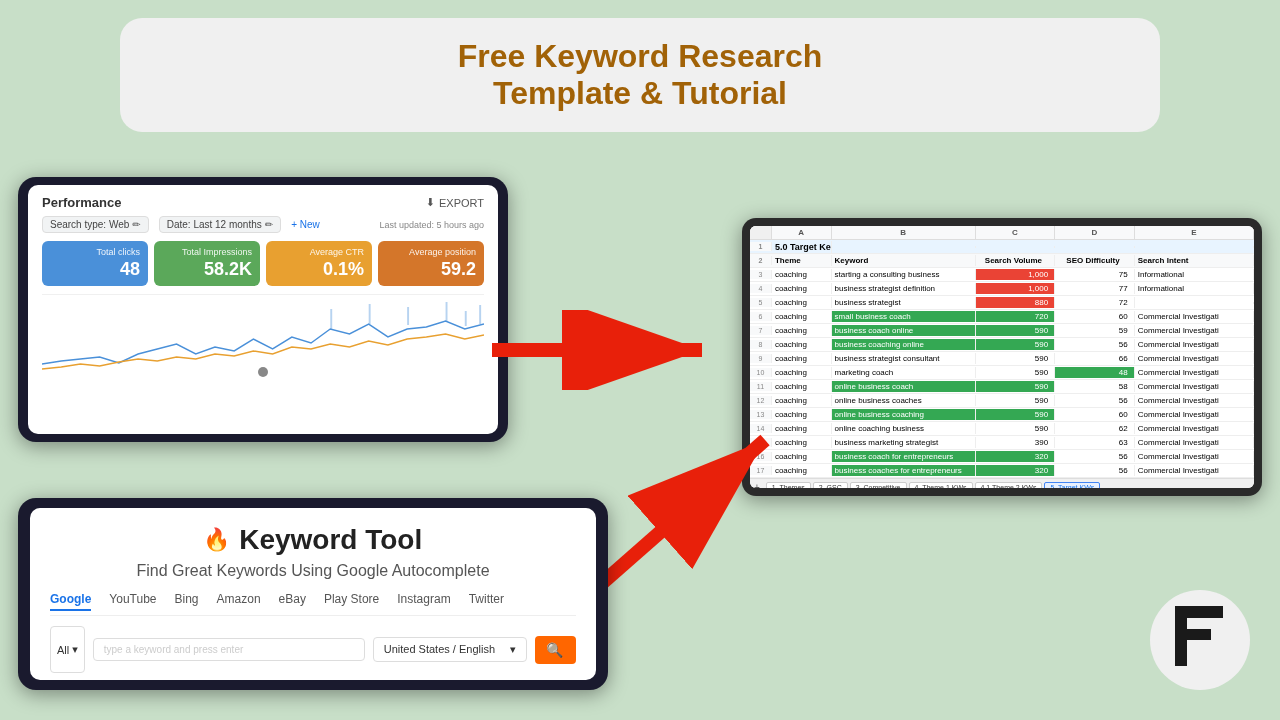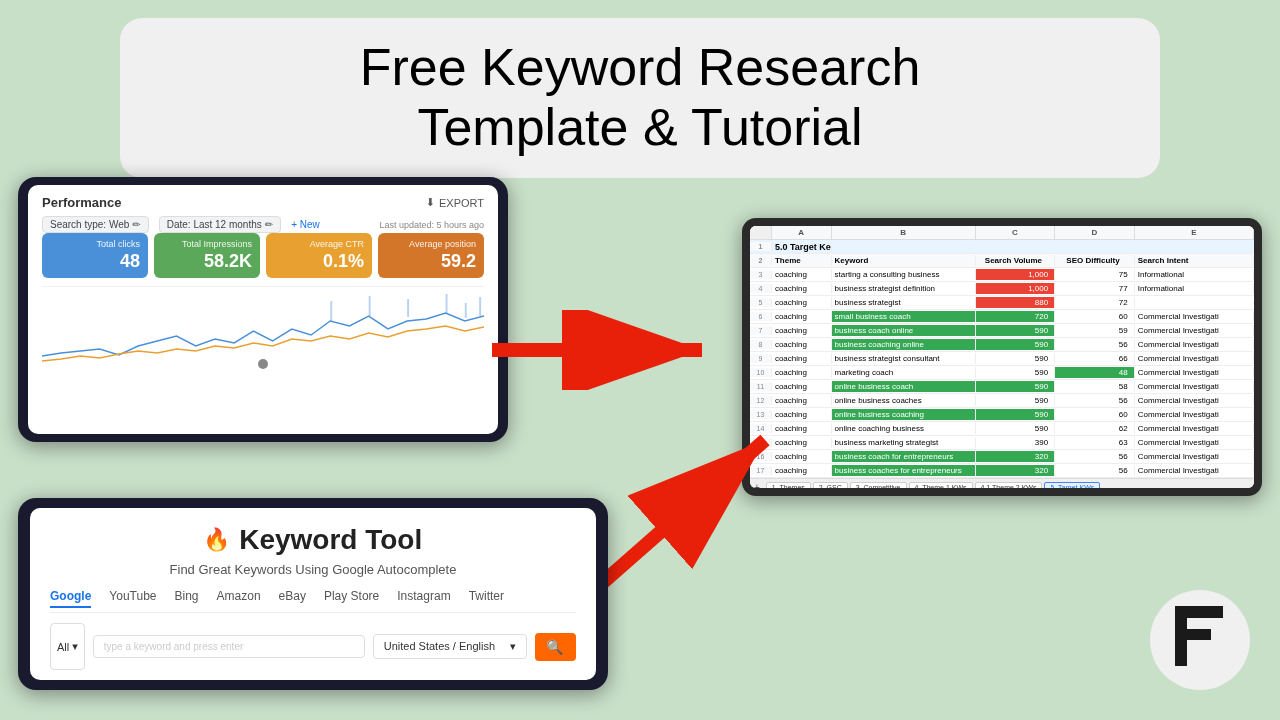--- a/index.html
+++ b/index.html
@@ -17,23 +17,23 @@
       position: absolute;
       top: 18px;
       left: 120px;
       right: 120px;
       background: #f0f0f0;
       border-radius: 22px;
       padding: 20px 30px;
       text-align: center;
     }
     .title-text {
-      font-size: 52px;
-      font-weight: 400;
-      color: #000000;
+      font-size: 32px;
+      font-weight: 700;
+      color: #a16207;
       line-height: 1.15;
     }
 
     
     .gsc-panel {
       position: absolute;
       top: 177px;
       left: 18px;
       width: 490px;
       height: 265px;
@@ -65,20 +65,21 @@
       font-size: 11px;
       color: #555;
       display: flex;
       align-items: center;
       gap: 4px;
     }
     .gsc-filters {
       display: flex;
       gap: 10px;
       align-items: center;
+      margin-bottom: 8px;
     }
     .gsc-filter-pill {
       background: #f1f3f4;
       border: 1px solid #ddd;
       border-radius: 4px;
       padding: 2px 7px;
       font-size: 10px;
       color: #444;
       display: flex;
       align-items: center;
@@ -255,21 +256,21 @@
     .kw-logo-icon {
       font-size: 22px;
     }
     .kw-title {
       font-size: 28px;
       font-weight: 700;
       color: #222;
     }
     .kw-subtitle {
       text-align: center;
-      font-size: 13px;
+      font-size: 16px;
       color: #555;
       margin-bottom: 12px;
     }
     .kw-nav {
       display: flex;
       gap: 18px;
       margin-bottom: 10px;
       border-bottom: 1px solid #eee;
       padding-bottom: 4px;
     }

